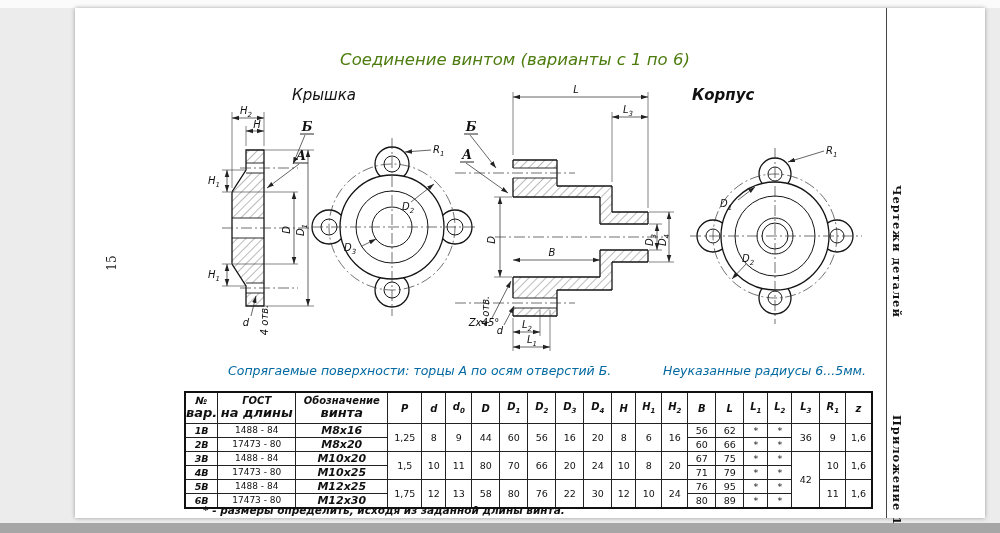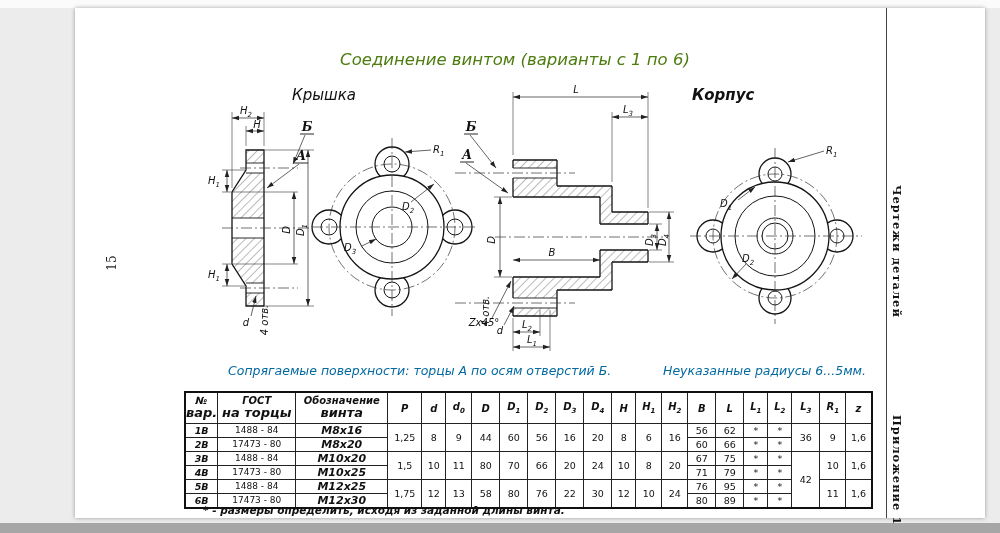--- a/index.html
+++ b/index.html
@@ -266,21 +266,21 @@
         <col style="width:26px">
     </colgroup>
     <thead>
       <tr>
         <th>
             <div><span>№</span></div>
             <div class="h2l">вар.</div>
           </th>
         <th>
             <div><span>ГОСТ</span></div>
-            <div class="h2l">на торцы</div>
+            <div class="h2l">на длины</div>
           </th>
         <th>
             <div><span>Обозначение</span></div>
             <div class="h2l">винта</div>
           </th>
         <th><span>P</span></th>
         <th><span>d</span></th>
         <th><span>d</span><sub>0</sub></th>
         <th><span>D</span></th>
         <th><span>D</span><sub>1</sub></th>

